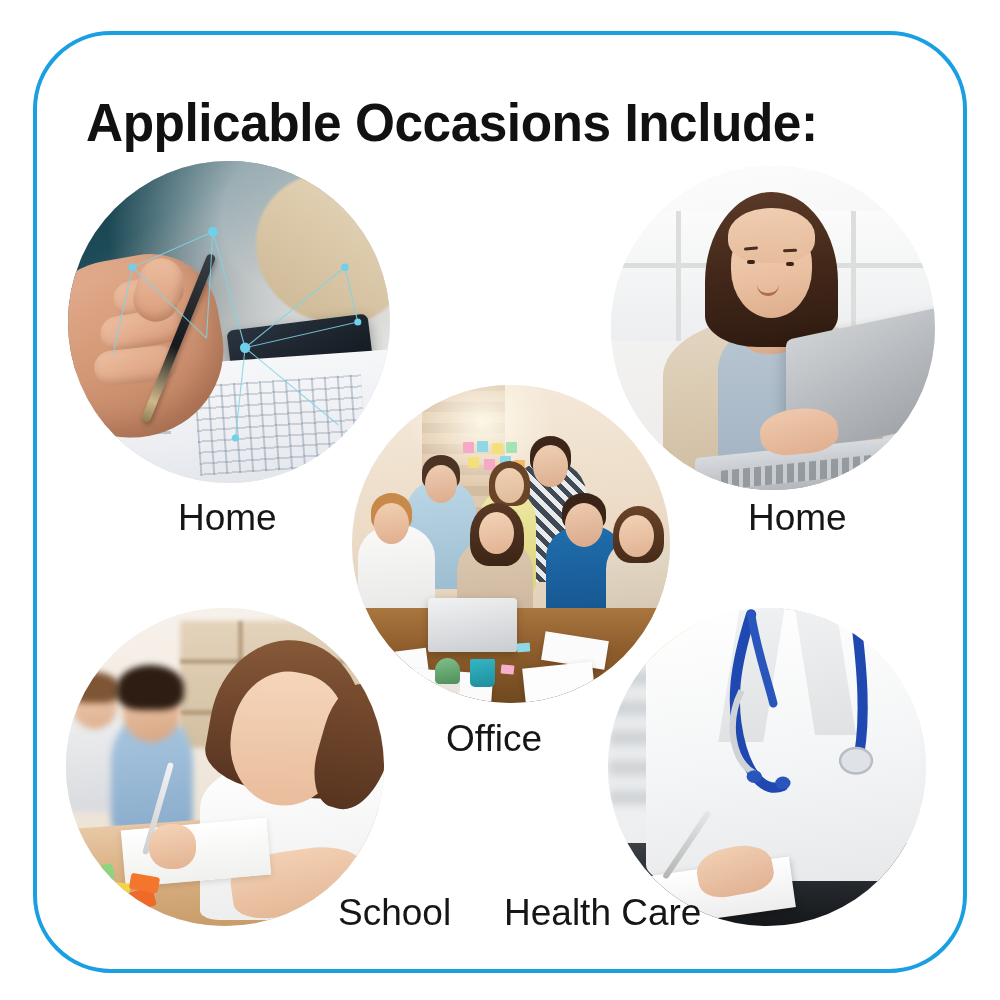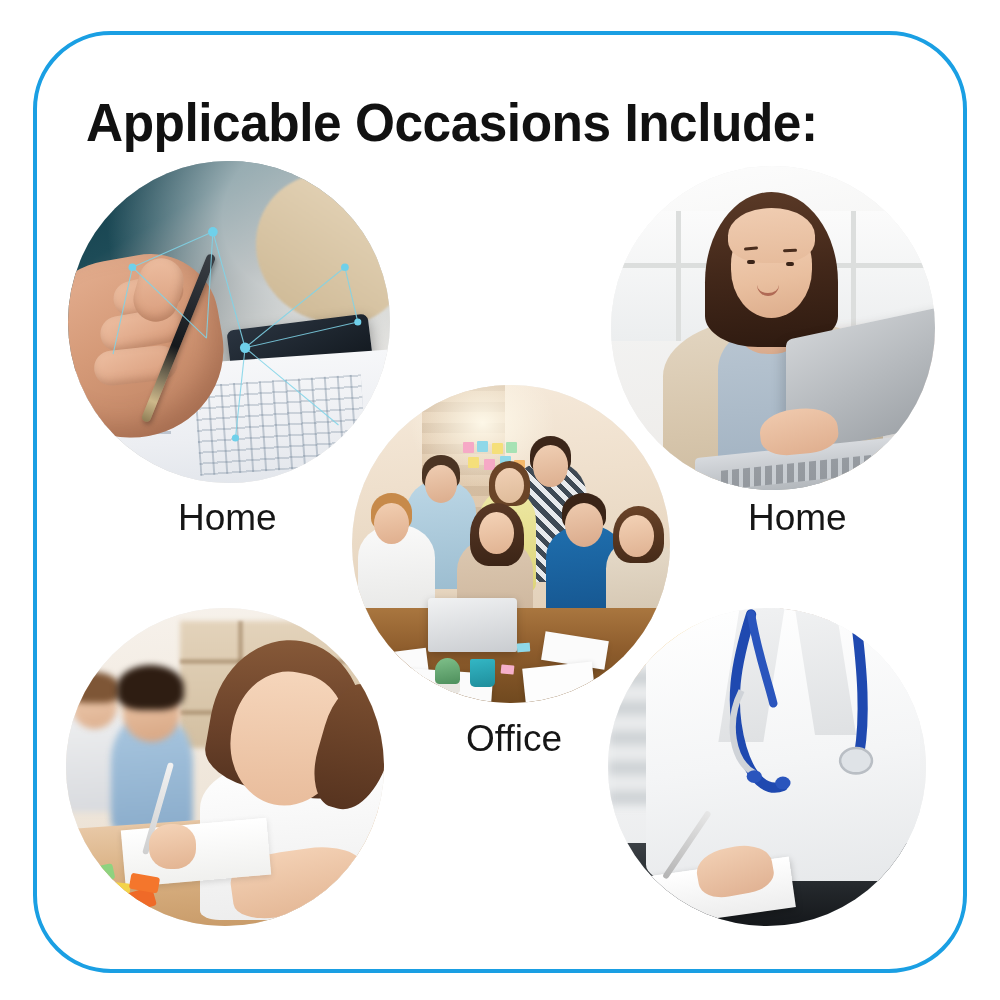--- a/index.html
+++ b/index.html
@@ -41,21 +41,21 @@
     font-size:37px;color:#161616;white-space:nowrap;
     font-family:"Liberation Sans", sans-serif;
   }
 
   
   #c-bank{left:68px;top:161px;width:322px;height:322px;}
   #l-bank{left:178px;top:497px;}
   #c-home{left:611px;top:166px;width:324px;height:324px;}
   #l-home{left:748px;top:497px;}
   #c-office{left:352px;top:385px;width:318px;height:318px;}
-  #l-office{left:466px;top:718px;}
+  #l-office{left:446px;top:718px;}
   #c-school{left:66px;top:608px;width:318px;height:318px;}
   #l-school{left:338px;top:892px;}
   #c-health{left:608px;top:608px;width:318px;height:318px;}
   #l-health{left:504px;top:892px;}
 
   
   .bk-bg{position:absolute;inset:0;
     background:
       radial-gradient(circle at 72% 18%, rgba(255,255,255,.55) 0 22%, rgba(255,255,255,0) 55%),
       linear-gradient(150deg,#123c4a 0%,#1d4b57 22%,#6d7a7d 42%,#b9bcba 58%,#e8e6e2 78%,#f3f1ee 100%);
@@ -361,20 +361,21 @@
       <div class="sc-arm"></div>
       <div class="sc-paper"></div>
       <div class="sc-pen"></div>
       <div class="sc-hand"></div>
       <div class="sc-foam" style="left:6%;bottom:14%;width:9%;height:5%;background:#8ed37f;transform:rotate(-12deg);"></div>
       <div class="sc-foam" style="left:10%;bottom:9%;width:10%;height:5%;background:#f3d34a;transform:rotate(6deg);"></div>
       <div class="sc-foam" style="left:17%;bottom:5%;width:11%;height:6%;background:#ef6a28;transform:rotate(-16deg);"></div>
       <div class="sc-foam" style="left:20%;bottom:11%;width:9%;height:5%;background:#f4762c;transform:rotate(10deg);"></div>
     </div>
   </div>
+  <div class="lbl" id="l-school">School</div>
 
   <div class="circ" id="c-health">
     <div class="ph">
       <div class="hc-bg"></div>
       <div class="hc-warm"></div>
       <div class="hc-blur"></div>
       <div class="hc-desk"></div>
       <div class="hc-neck"></div>
       <div class="hc-sweater"></div>
       <div class="hc-coat"></div>
@@ -387,14 +388,15 @@
         <path d="M42 26 C37 36 39 48 46 52" stroke="#cfd3d8" stroke-width="2" fill="none"></path>
         <ellipse cx="78" cy="48" rx="5" ry="4" fill="#dfe3e7" stroke="#b9bec4" stroke-width="0.8"></ellipse>
         <ellipse cx="46" cy="53" rx="2.4" ry="2" fill="#2a55bd"></ellipse>
         <ellipse cx="55" cy="55" rx="2.4" ry="2" fill="#2a55bd"></ellipse>
       </svg>
       <div class="hc-clip"></div>
       <div class="hc-pen"></div>
       <div class="hc-hand"></div>
     </div>
   </div>
+  <div class="lbl" id="l-health">Health Care</div>
 
 </div>
 
 </body></html>

